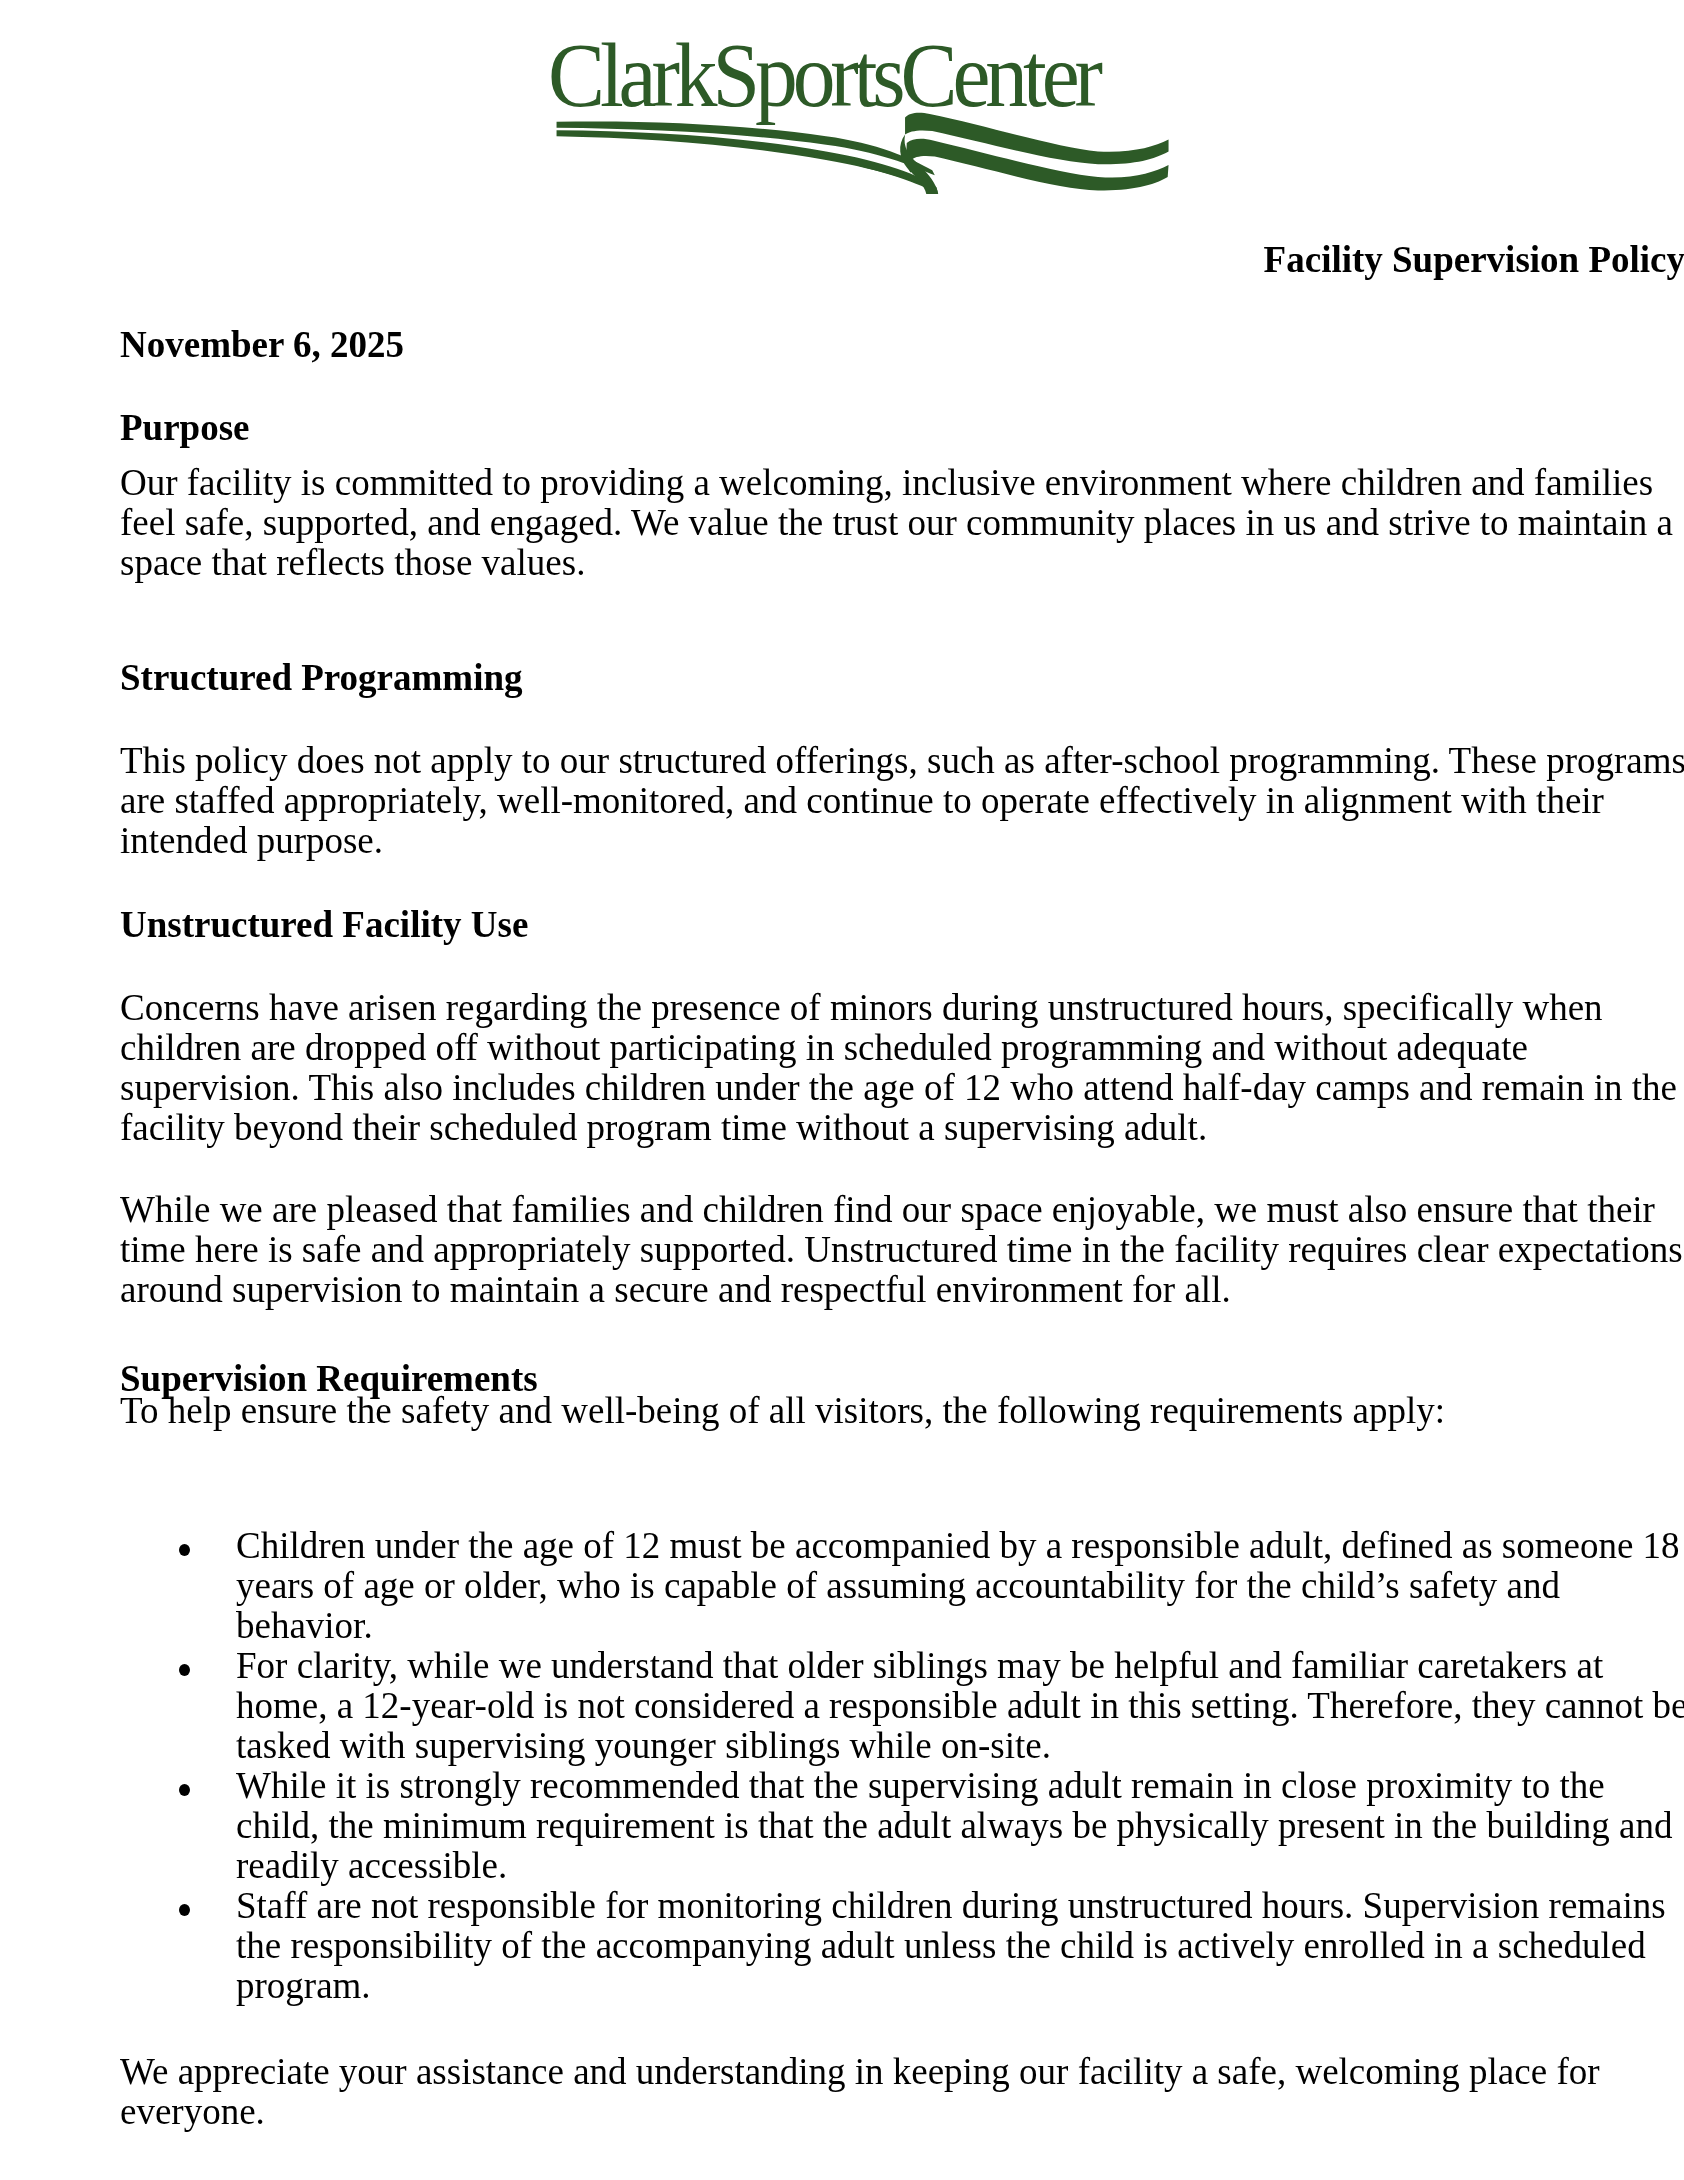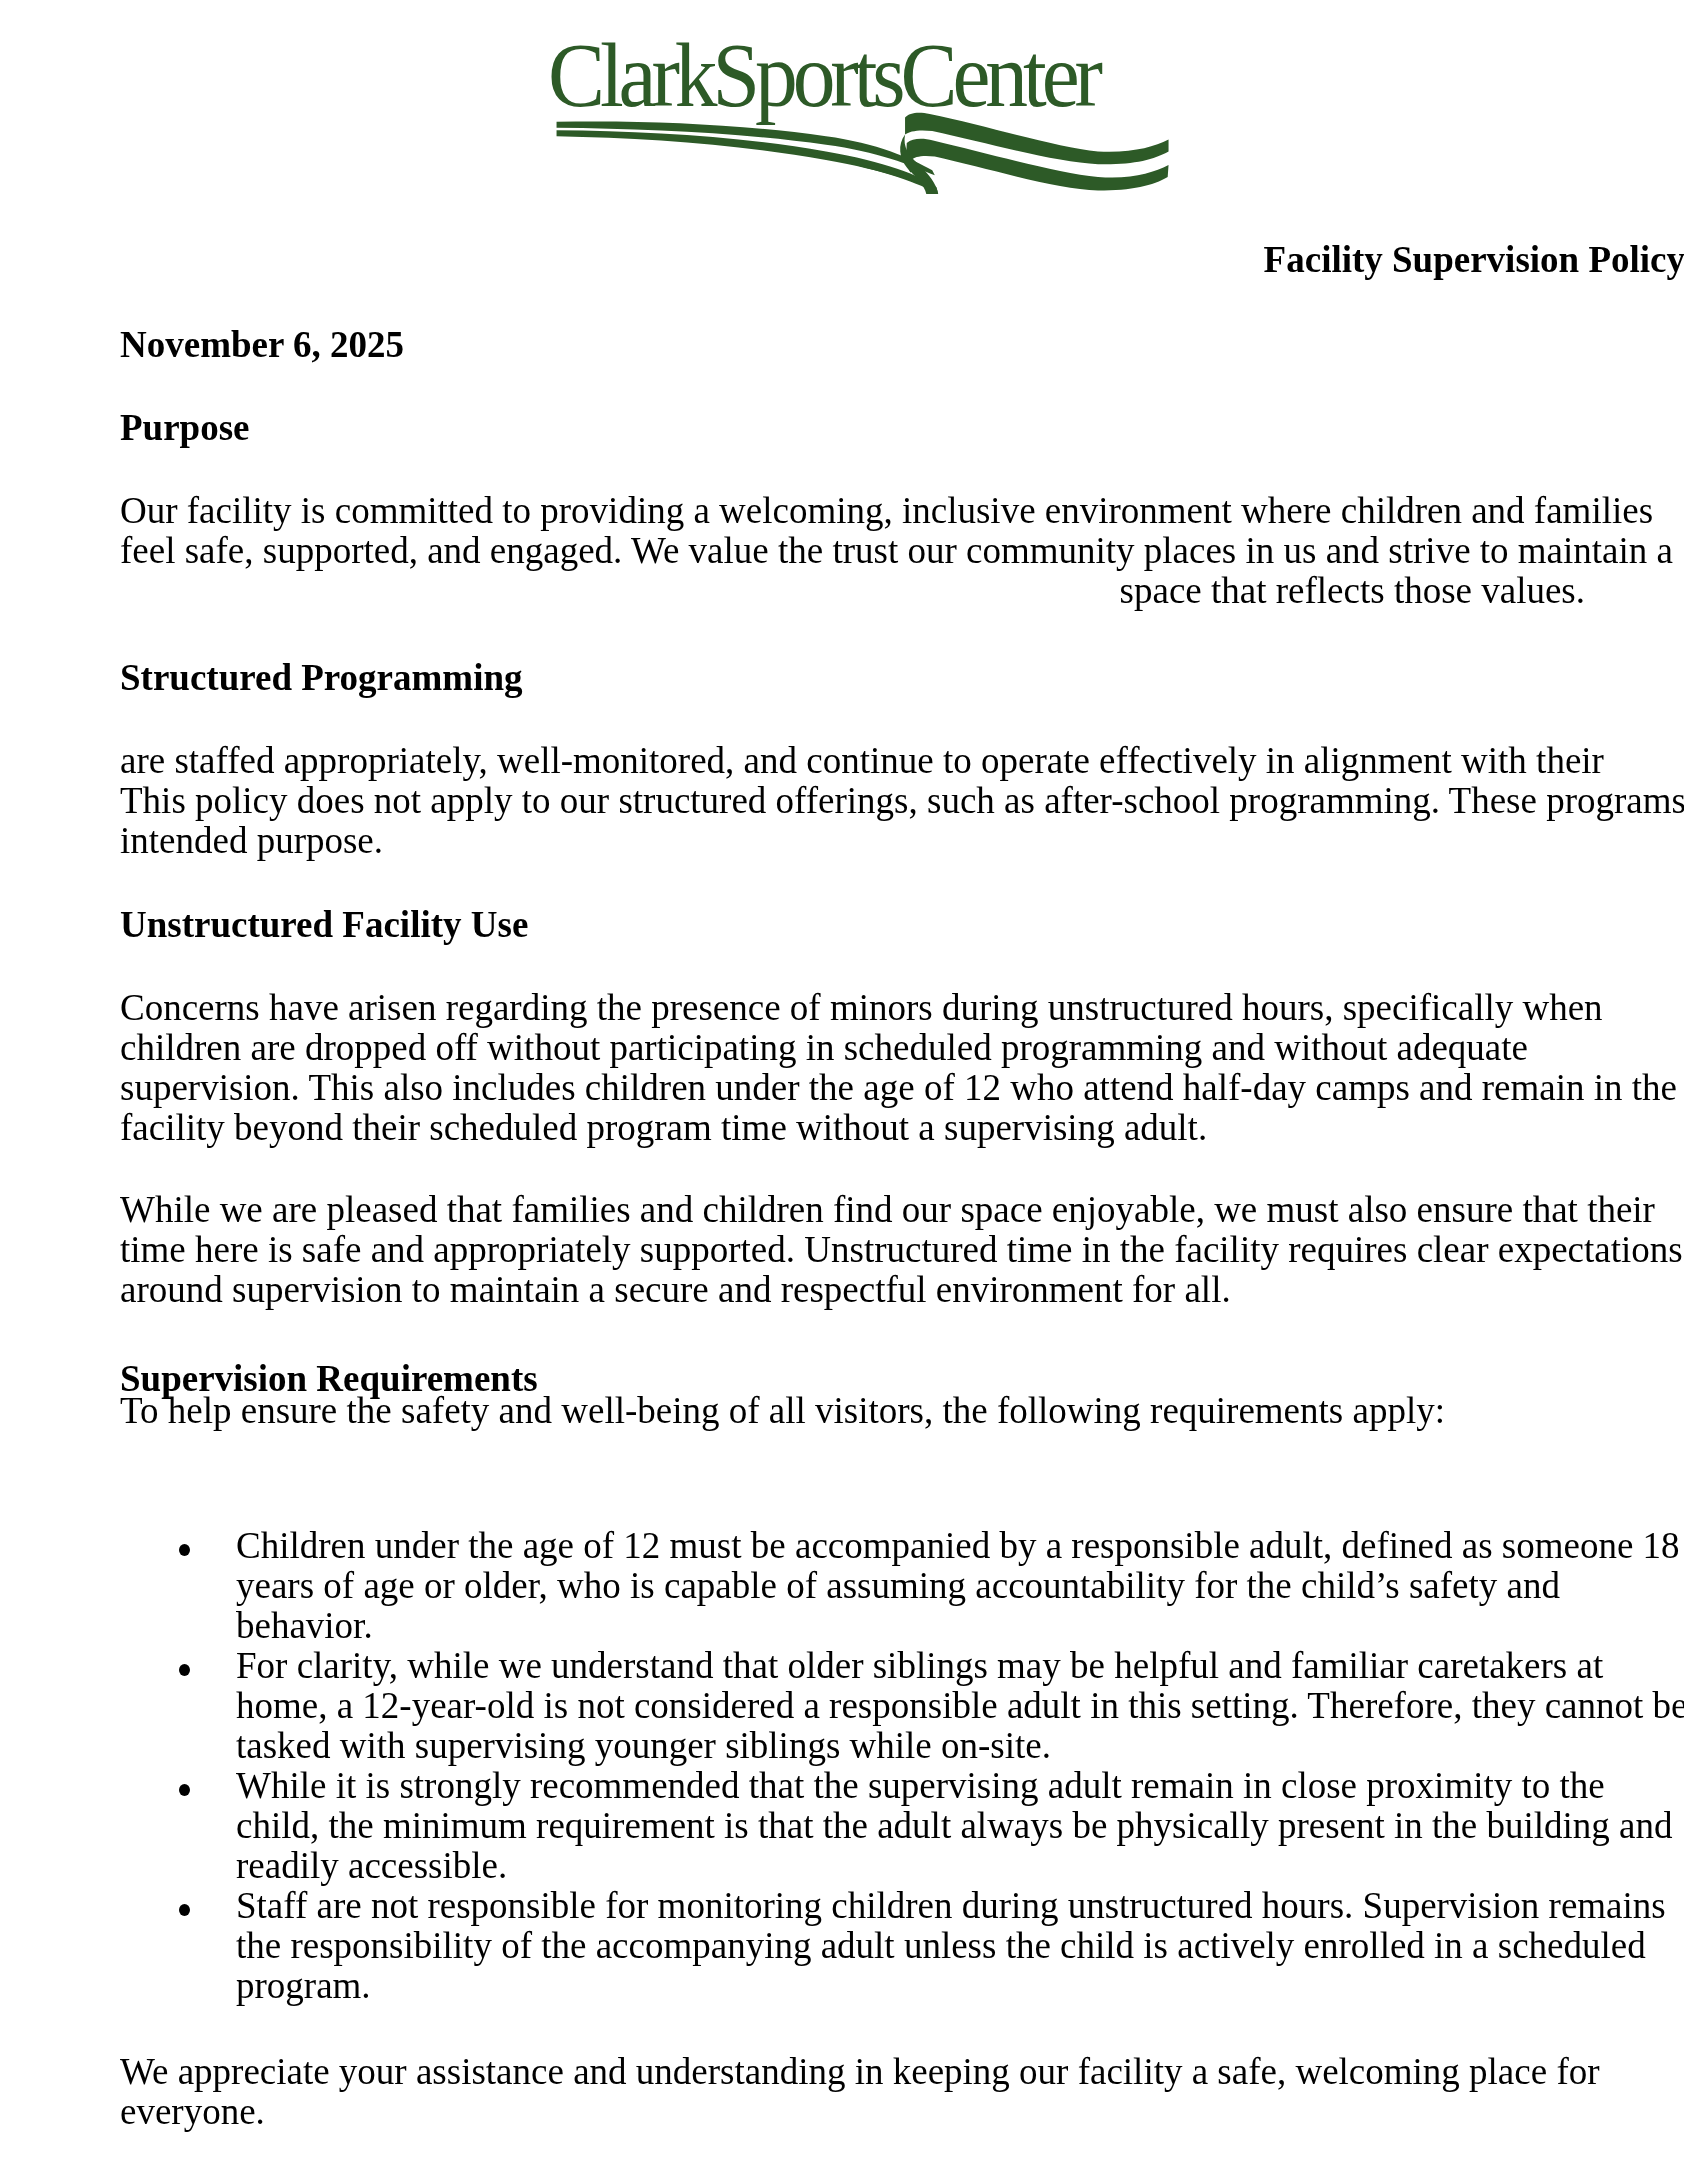--- a/index.html
+++ b/index.html
@@ -119,30 +119,30 @@
       <path d="M423,130 C420,145 428,156 440,166 C450,176 460,188 462,200 L448,200 C446,190 436,180 426,170 C416,158 414,142 423,130 Z"></path>
     </g>
   </svg>
 </div>
 
 <div class="doc-title">Facility Supervision Policy</div>
 
 <div class="block heading" style="top:325px;">November 6, 2025</div>
 
 <div class="block heading" style="top:408px;">Purpose</div>
-<div class="block" style="top:491px;text-align:right;">
+<div class="block" style="top:463px;">
   <span class="line">Our facility is committed to providing a welcoming, inclusive environment where children and families</span>
   <span class="line">feel safe, supported, and engaged. We value the trust our community places in us and strive to maintain a</span>
   <span class="line">space that reflects those values.</span>
 </div>
 
 <div class="block heading" style="top:658px;">Structured Programming</div>
 <div class="block" style="top:741px;">
+  <span class="line">This policy does not apply to our structured offerings, such as after-school programming. These programs</span>
   <span class="line">are staffed appropriately, well-monitored, and continue to operate effectively in alignment with their</span>
-  <span class="line">This policy does not apply to our structured offerings, such as after-school programming. These programs</span>
   <span class="line">intended purpose.</span>
 </div>
 
 <div class="block heading" style="top:905px;">Unstructured Facility Use</div>
 <div class="block" style="top:988px;">
   <span class="line">Concerns have arisen regarding the presence of minors during unstructured hours, specifically when</span>
   <span class="line">children are dropped off without participating in scheduled programming and without adequate</span>
   <span class="line">supervision. This also includes children under the age of 12 who attend half-day camps and remain in the</span>
   <span class="line">facility beyond their scheduled program time without a supervising adult.</span>
 </div>

